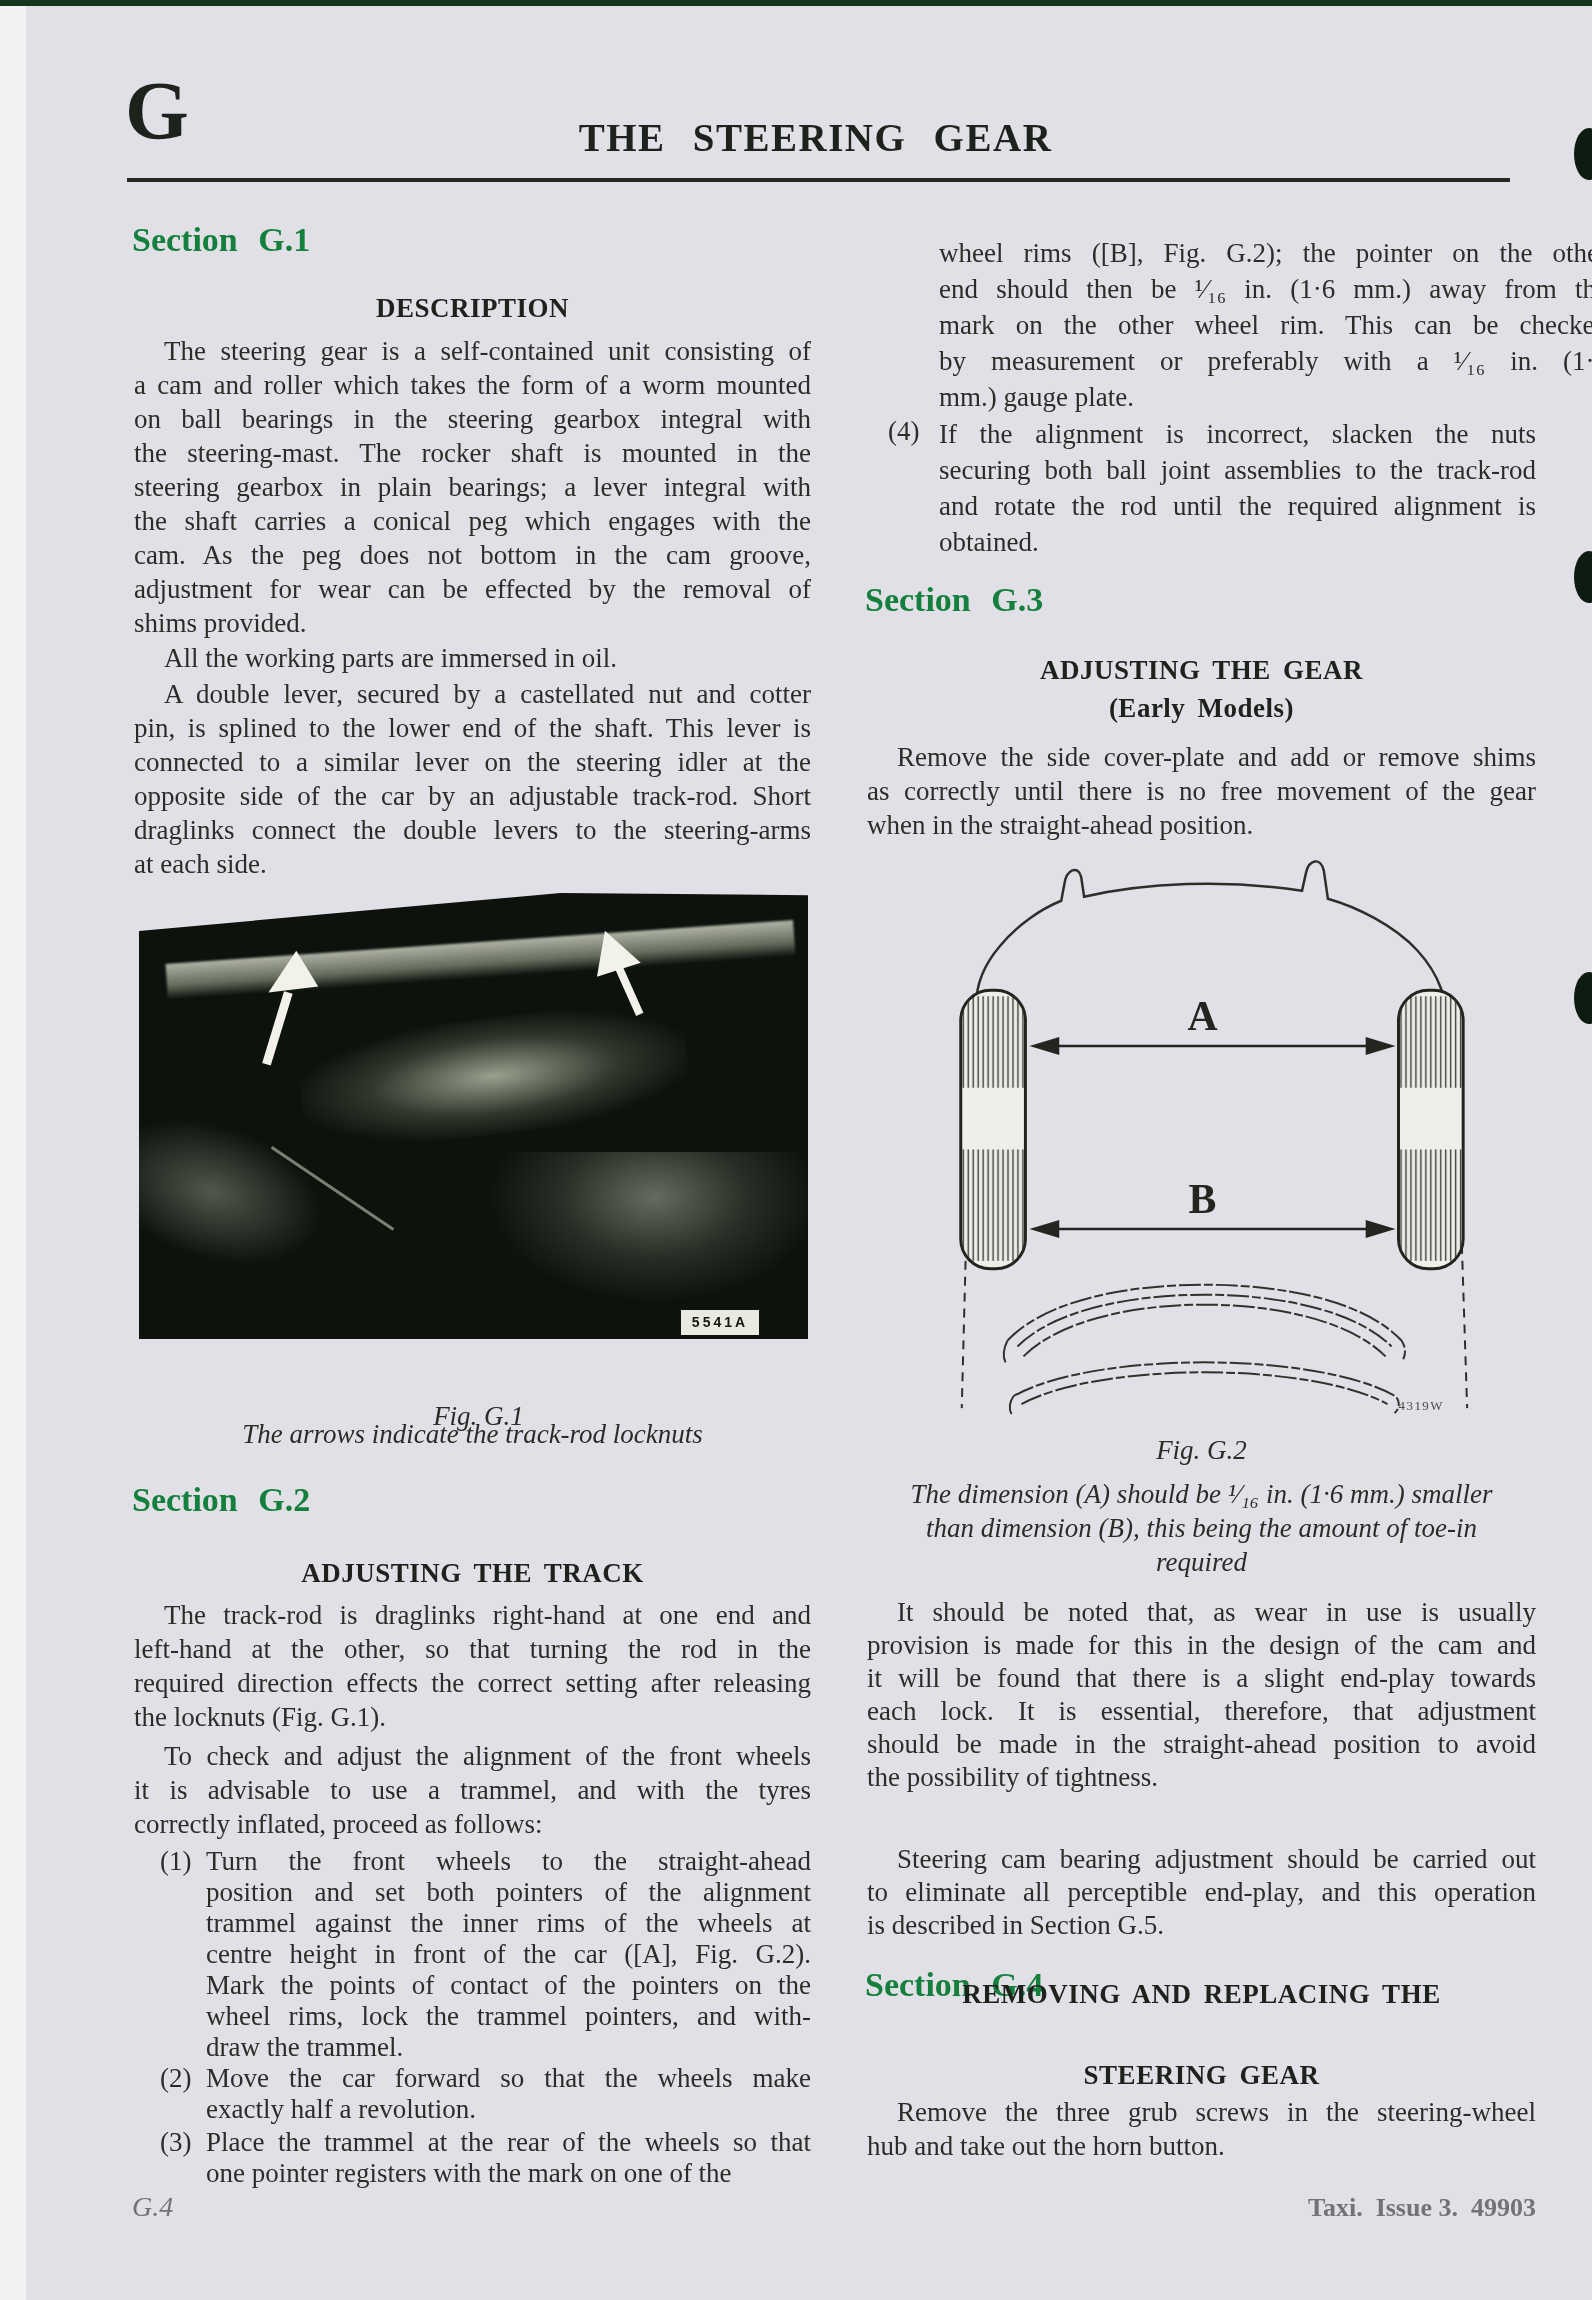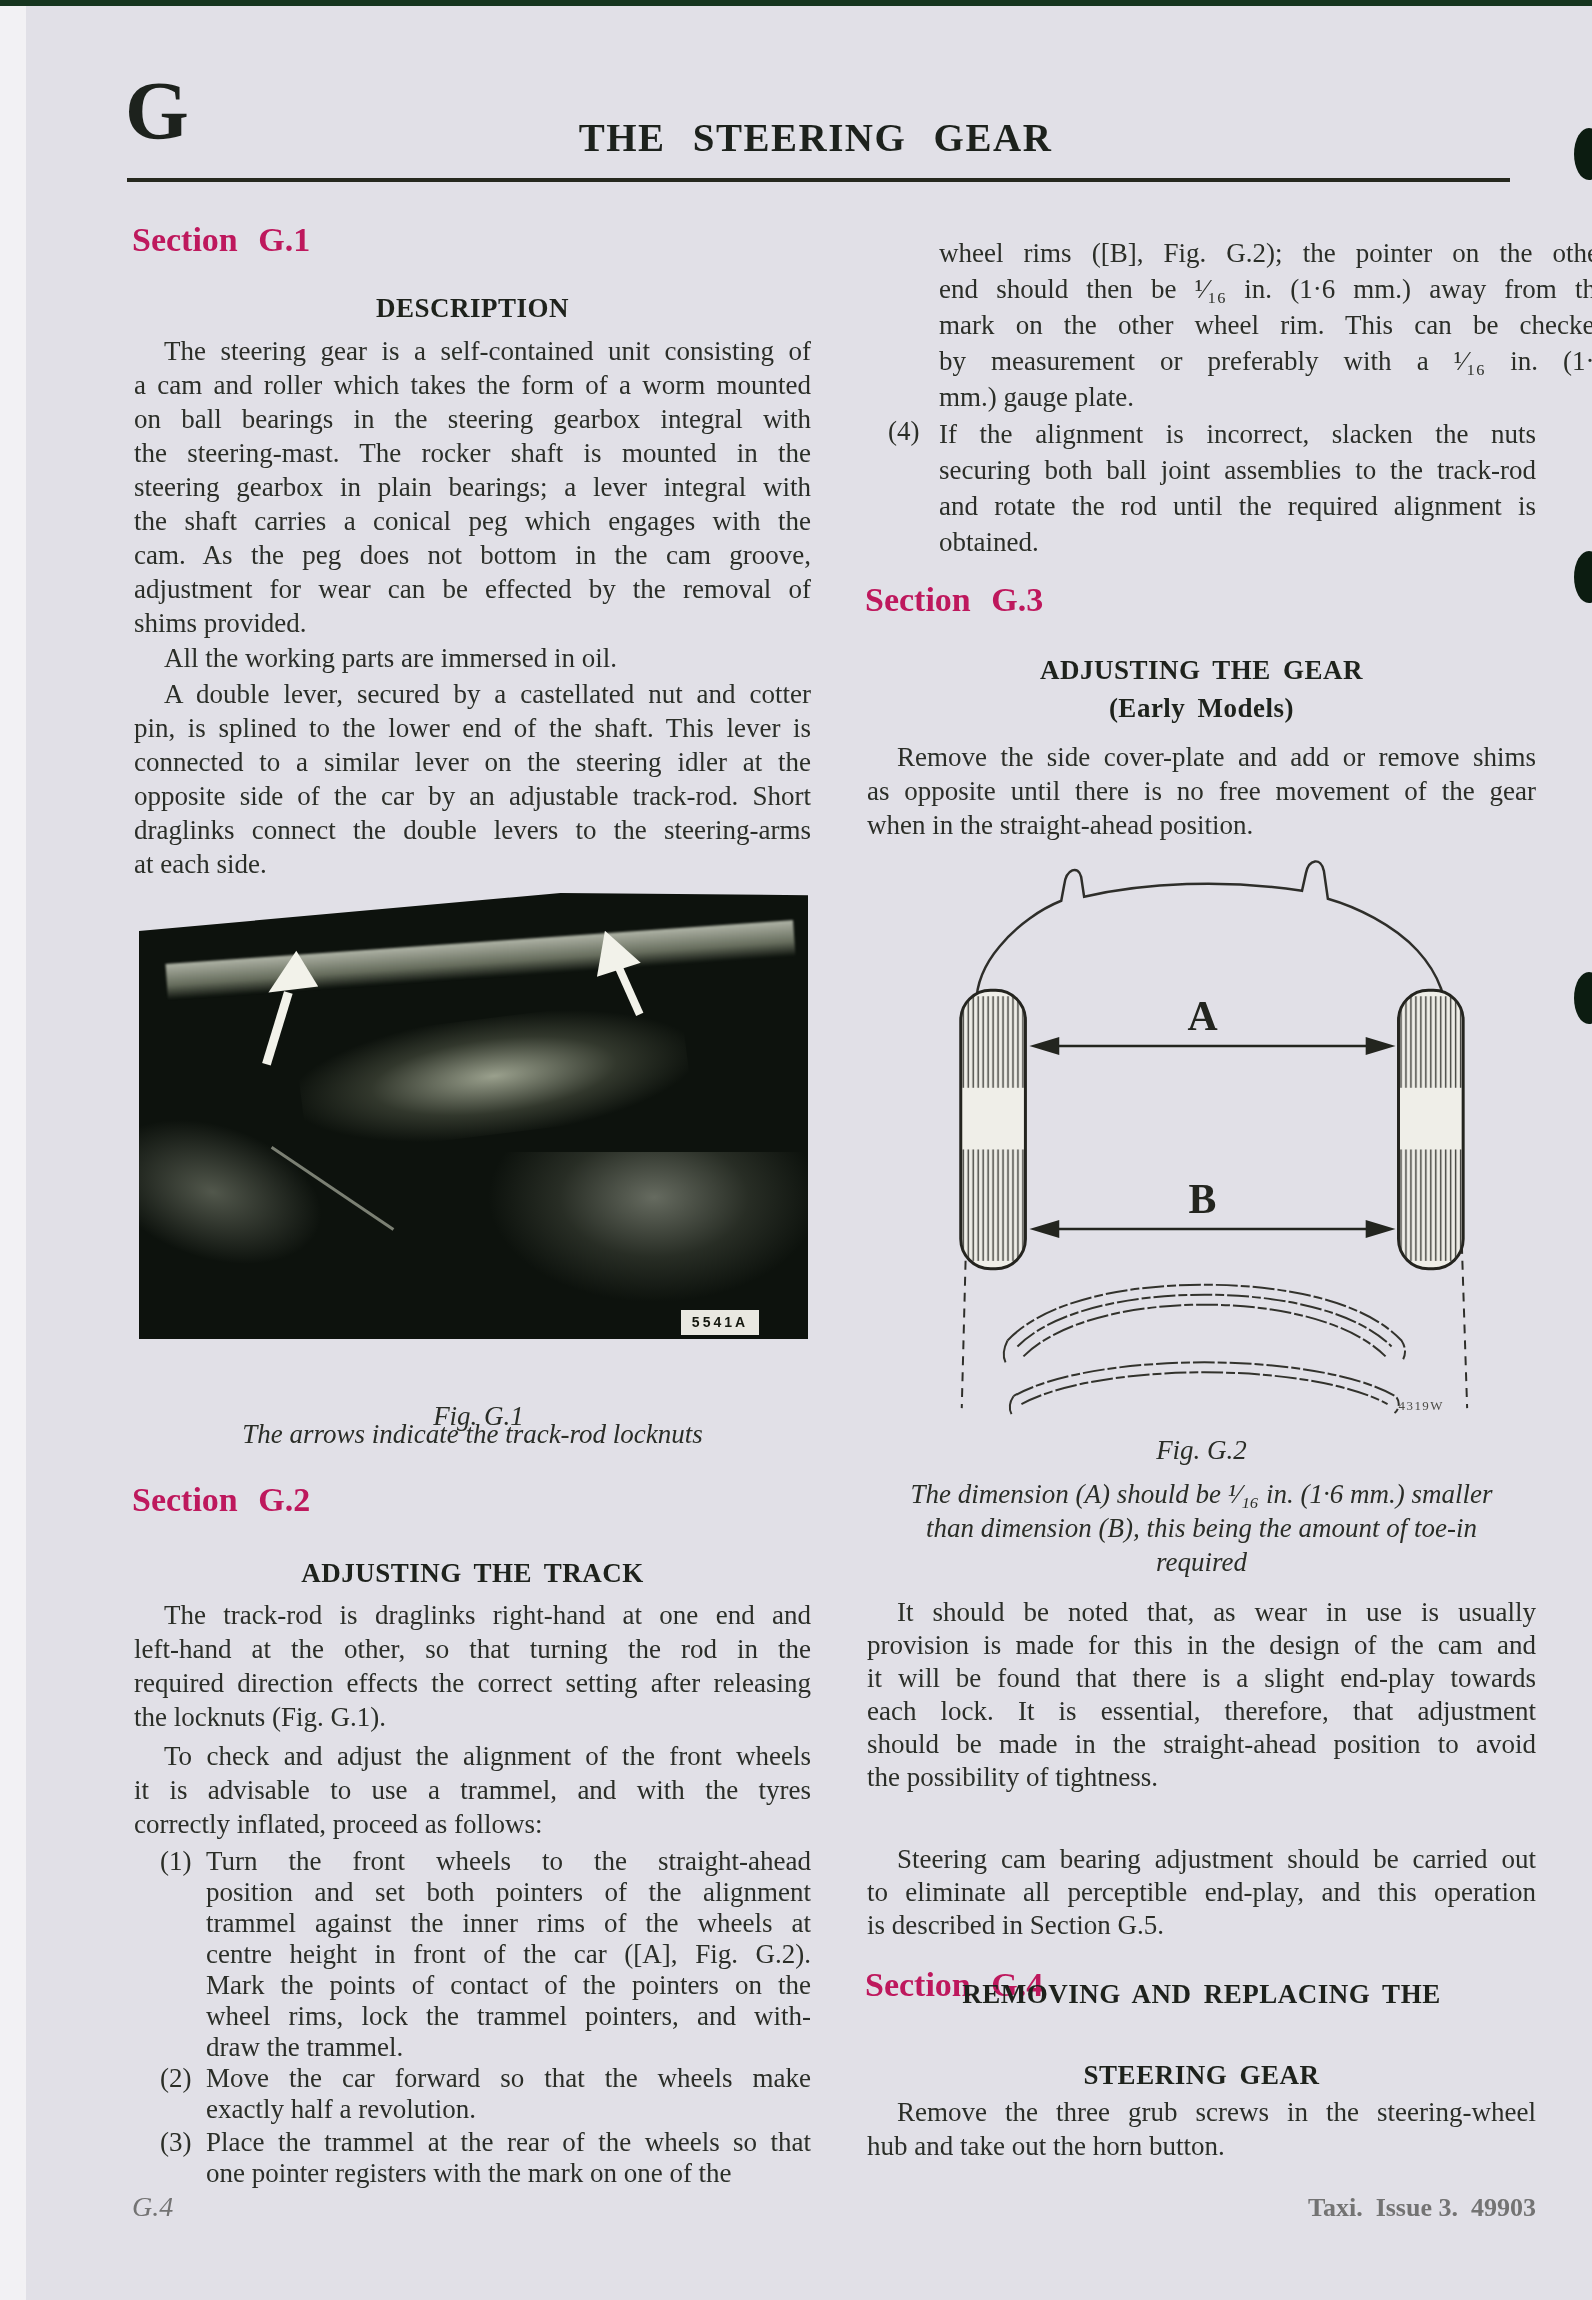--- a/index.html
+++ b/index.html
@@ -10,21 +10,21 @@
     color:#2b2e28;
   }
   .abs{position:absolute;}
   .band{left:0;top:0;width:1592px;height:6px;background:#16351f;}
   .leftstrip{left:0;top:6px;width:26px;height:2294px;background:#f2f1f4;}
   .gletter{left:125px;top:70px;font-size:82px;font-weight:bold;color:#1d221d;line-height:1;}
   .title{left:119px;top:115px;width:1393px;text-align:center;font-size:39px;font-weight:bold;
          letter-spacing:1.5px;word-spacing:16px;color:#1d221d;}
   .rule{left:127px;top:178px;width:1383px;height:4px;background:#26291f;}
   .col{width:677px;}
-  .heading{font-size:34px;font-weight:bold;word-spacing:12px;color:#be185d;}
+  .heading{font-size:34px;font-weight:bold;word-spacing:12px;color:#15803d;}
   .subhead{width:100%;text-align:center;font-size:27px;font-weight:bold;letter-spacing:0.5px;word-spacing:5px;color:#1e221c;}
   .tline{font-size:27px;width:100%;}
   .lh34 .tline{height:34px;line-height:34px;}
   .lh36 .tline{height:36px;line-height:36px;}
   .lh33 .tline{height:33px;line-height:33px;}
   .lh31 .tline{height:31px;line-height:31px;}
   .j{text-align:justify;text-align-last:justify;}
   .l{text-align:left;}
   .ind{text-indent:30px;}
   .litem .num{position:absolute;left:26px;top:0;font-size:27px;}
@@ -174,21 +174,21 @@
     <div class="tline l">obtained.</div>
   </div>
 </div>
 
 <div class="abs heading" style="left:865px;top:581px;">Section G.3</div>
 <div class="abs subhead" style="left:867px;top:655px;width:669px;">ADJUSTING THE GEAR</div>
 <div class="abs subhead" style="left:867px;top:693px;width:669px;">(Early Models)</div>
 
 <div class="abs lh34" style="left:867px;top:740px;width:669px;">
   <div class="tline j ind">Remove the side cover-plate and add or remove shims</div>
-  <div class="tline j">as opposite until there is no free movement of the gear</div>
+  <div class="tline j">as correctly until there is no free movement of the gear</div>
   <div class="tline l">when in the straight-ahead position.</div>
 </div>
 
 <svg class="abs" style="left:896px;top:851px;" width="617" height="582" viewBox="0 0 620 585">
   <defs>
     <pattern id="hch" patternUnits="userSpaceOnUse" width="5" height="5">
       <path d="M2.5 0 V5" stroke="#2a2a26" stroke-width="1.3"></path>
     </pattern>
     <clipPath id="lt">
         <rect x="65" y="140" width="65" height="280" rx="30"></rect>

